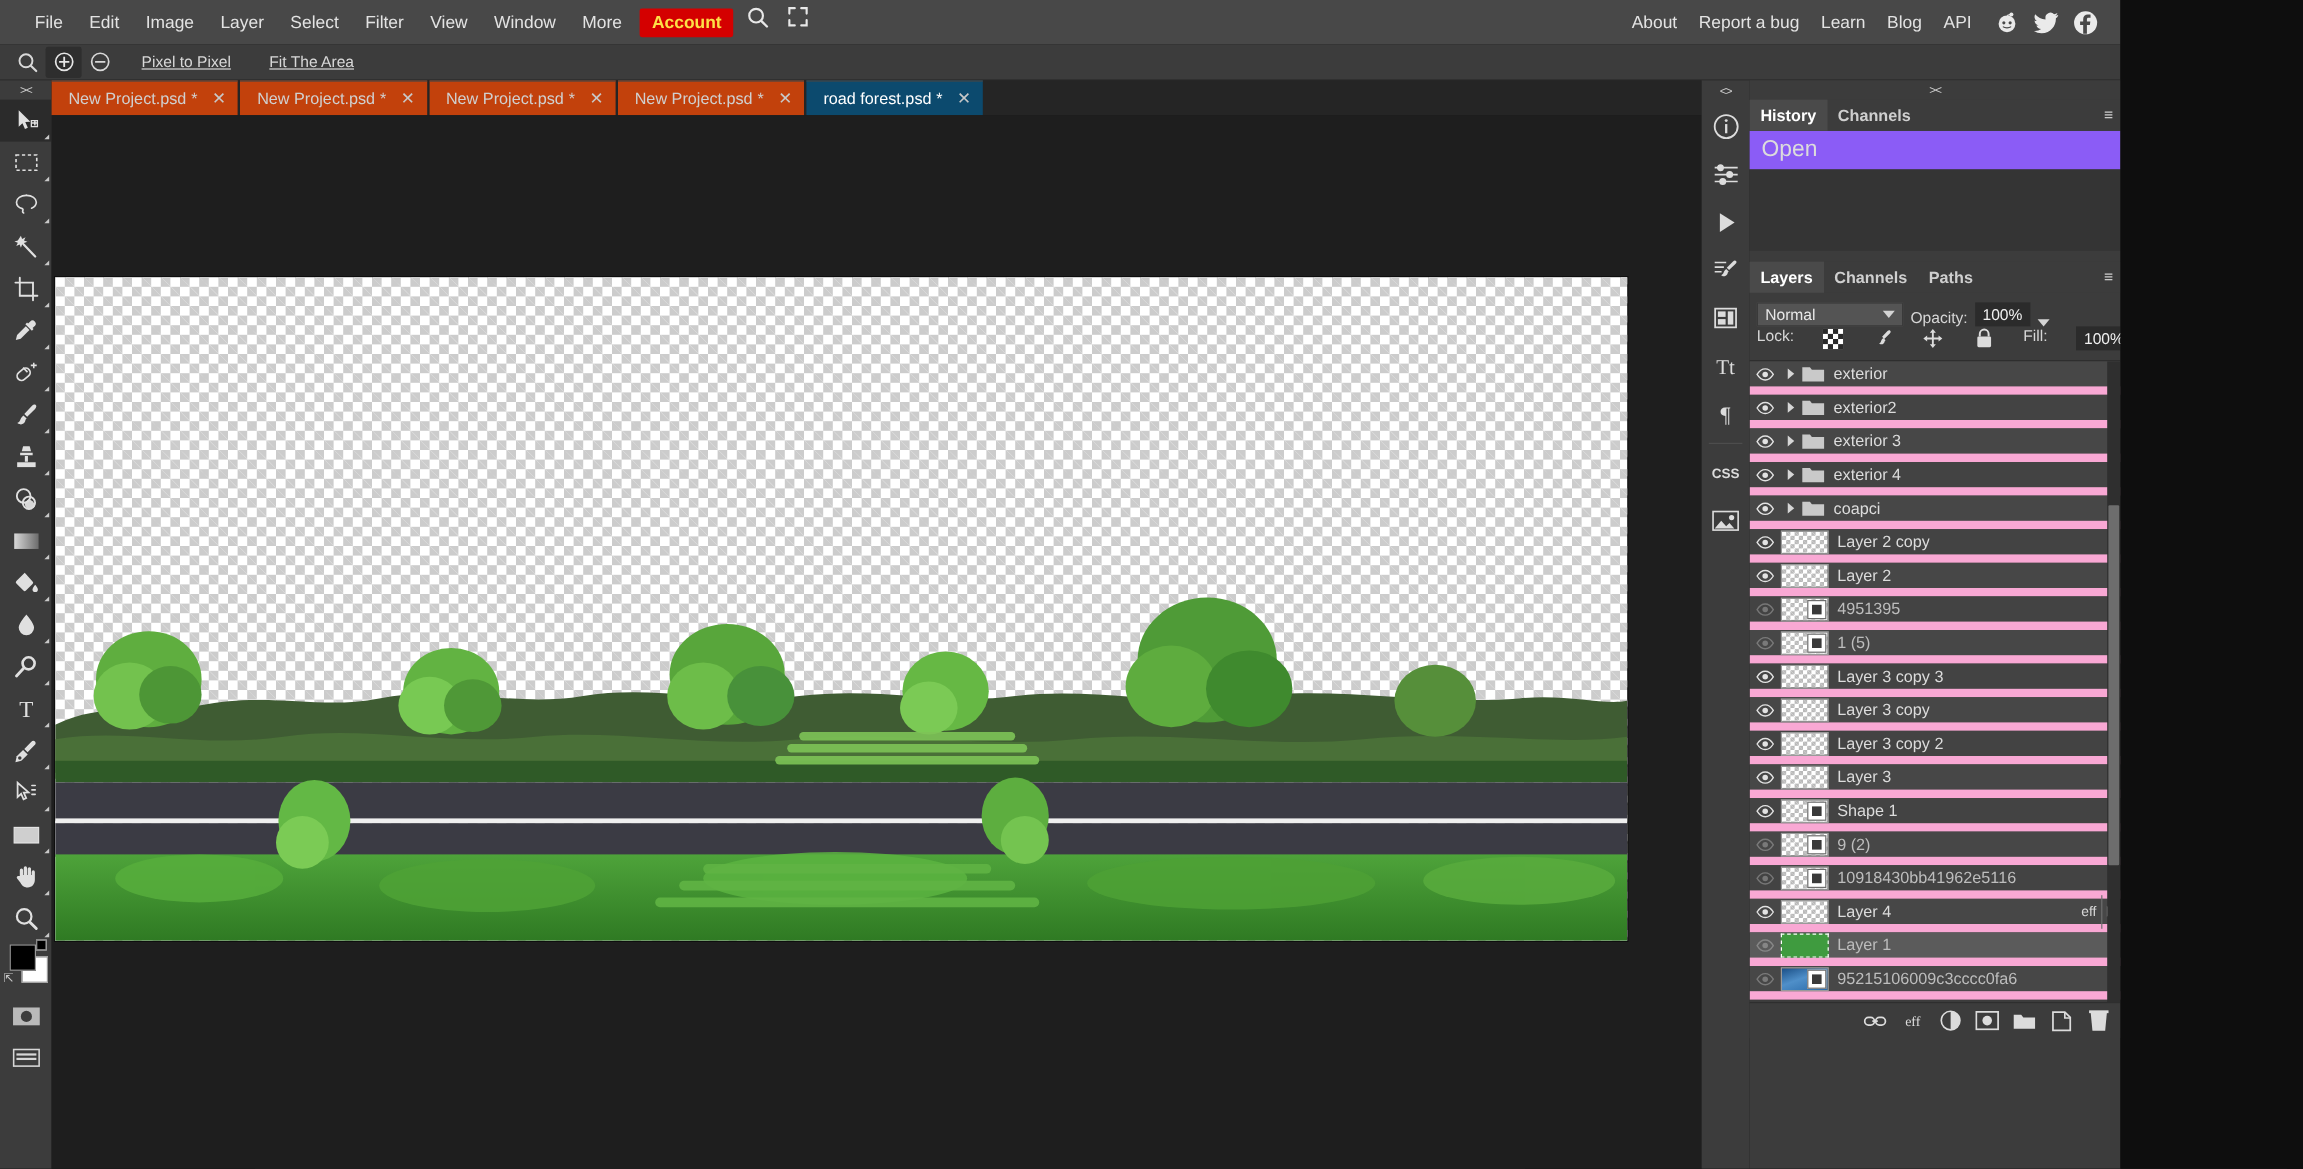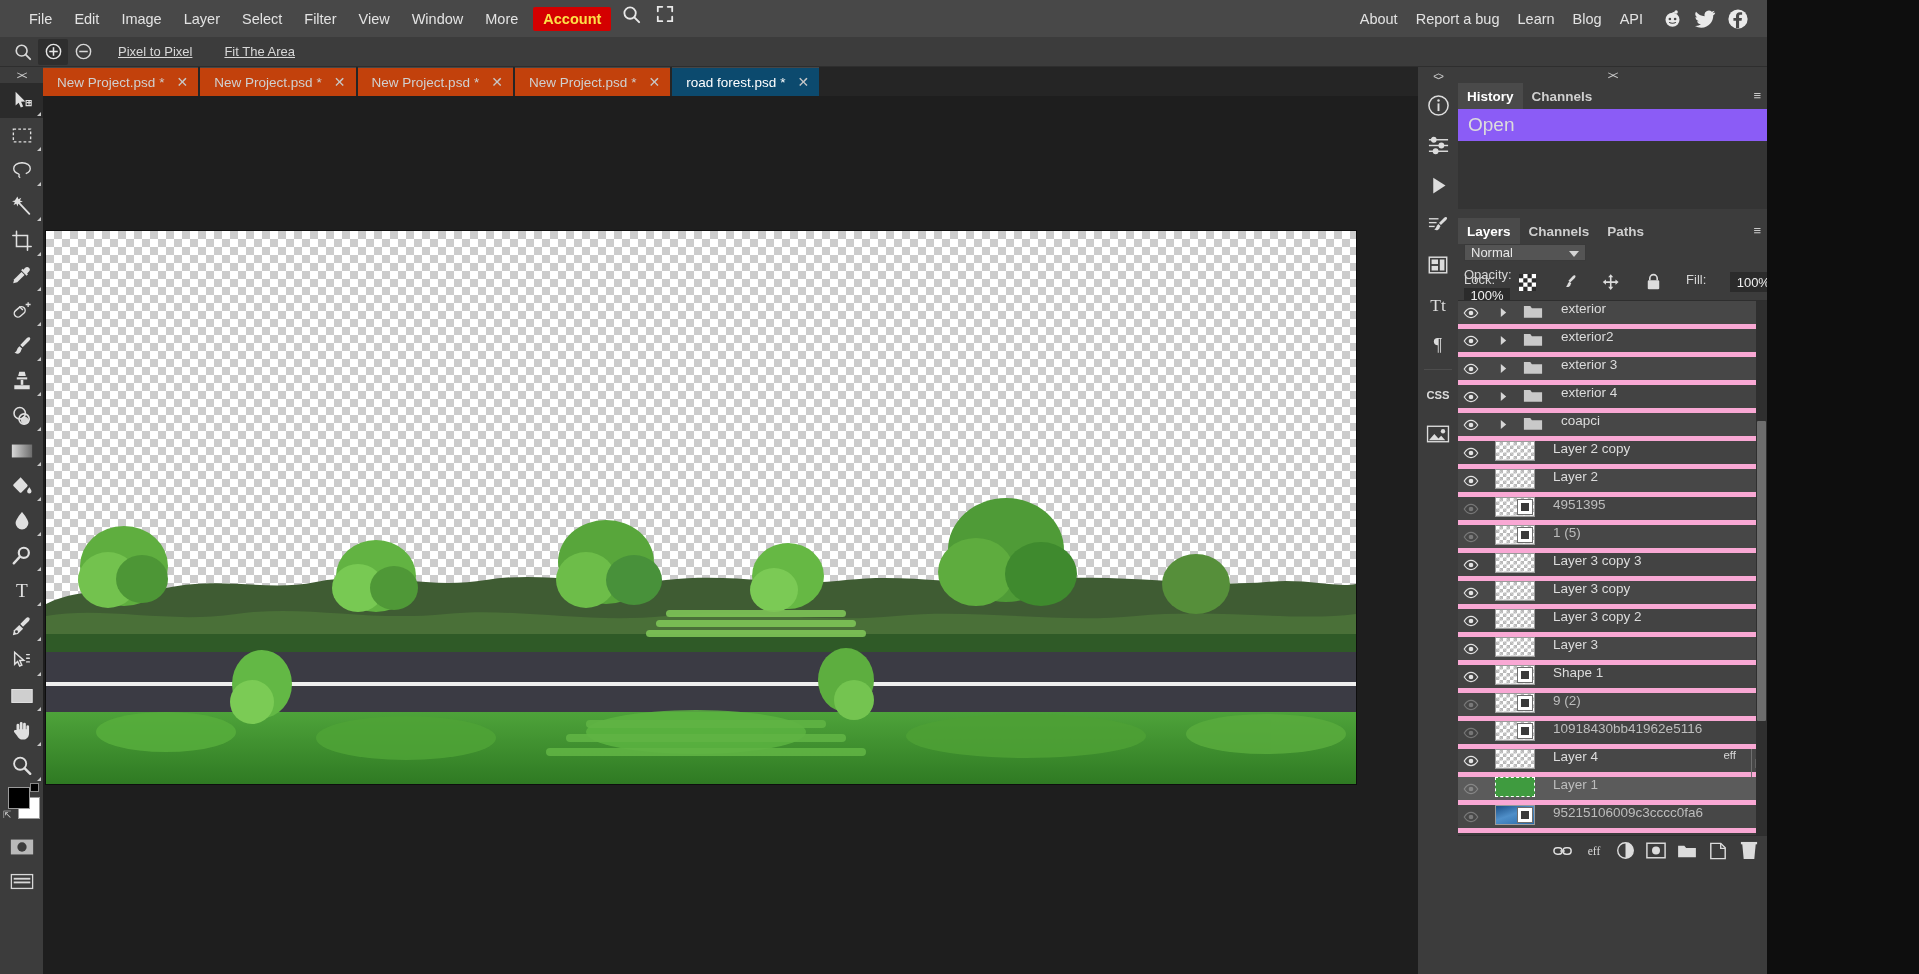--- a/index.html
+++ b/index.html
@@ -114,43 +114,43 @@
   .ptab { color:#cfcfcf; font-size:13.5px; font-weight:bold; padding:5px 9px; height:26px; display:flex; align-items:center; }
   .ptab.active { background:#4a4a4a; color:#fff; }
   .ptab-menu { position:absolute; right:6px; top:5px; color:#c9c9c9; font-size:13px; letter-spacing:0; }
 
   .history-body { background:#343434; height:100px; }
   .history-item { color:#dcdcdc; font-size:19px; padding:5px 10px; background:#8b5cf6; }
 
   .panel-divider { height:9px; background:#3c3c3c; }
 
   .layers-header { background:#3c3c3c; }
-  .blend-row { display:flex; align-items:flex-start; height:28px; padding:0 6px; gap:6px;flex-direction:column; }
+  .blend-row { display:flex; align-items:flex-end; height:28px; padding:0 6px; gap:6px; }
   .blend-select {
     background:#545454; color:#e8e8e8; font-size:13px; height:20px;
     width:122px; display:flex; align-items:center; padding:0 6px; position:relative;
     border:1px solid #3a3a3a;
   }
   .blend-select .caret { position:absolute; right:6px; top:6px; }
   .lbl { color:#d6d6d6; font-size:13px; white-space:nowrap; }
   .numfield {
     background:#2b2b2b; color:#f0f0f0; font-size:13px; height:20px; min-width:46px;
     display:flex; align-items:center; justify-content:center; padding:0 6px;
   }
   .caret { width:0; height:0; border-left:5px solid transparent; border-right:5px solid transparent; border-top:6px solid #d4d4d4; }
   .lock-row { display:flex; height:28px; padding:0 6px; gap:24px; }
   .lock-ic { width:20px; height:20px; display:flex; align-items:center; justify-content:center; }
 
   .layers-list {
     position:relative; background:#3c3c3c; height:535px; overflow:hidden;
     border-top:1px solid #2e2e2e;
   }
   .layer-row {
-    display:flex; height:28px; border-bottom:5px solid #f9a8d4;
-    position:relative; background:#474747;gap:11px;
+    display:flex; align-items:center; height:28px; border-bottom:7px solid #f9a8d4;
+    position:relative; background:#474747;
   }
   .layer-row.alt { background:#434343; }
   .layer-row.selected { background:#5b5b5b; }
   .eye { width:26px; display:flex; align-items:center; justify-content:center; }
   .eye.off { opacity:0.32; }
   .expander { width:16px; display:flex; align-items:center; justify-content:center; }
   .thumb { width:40px; height:20px; margin-right:7px; border:1px solid #9a9a9a; position:relative; flex:none; }
   .thumb.checker {
     background-image:
       linear-gradient(45deg, #b9b9b9 25%, transparent 25%, transparent 75%, #b9b9b9 75%),

